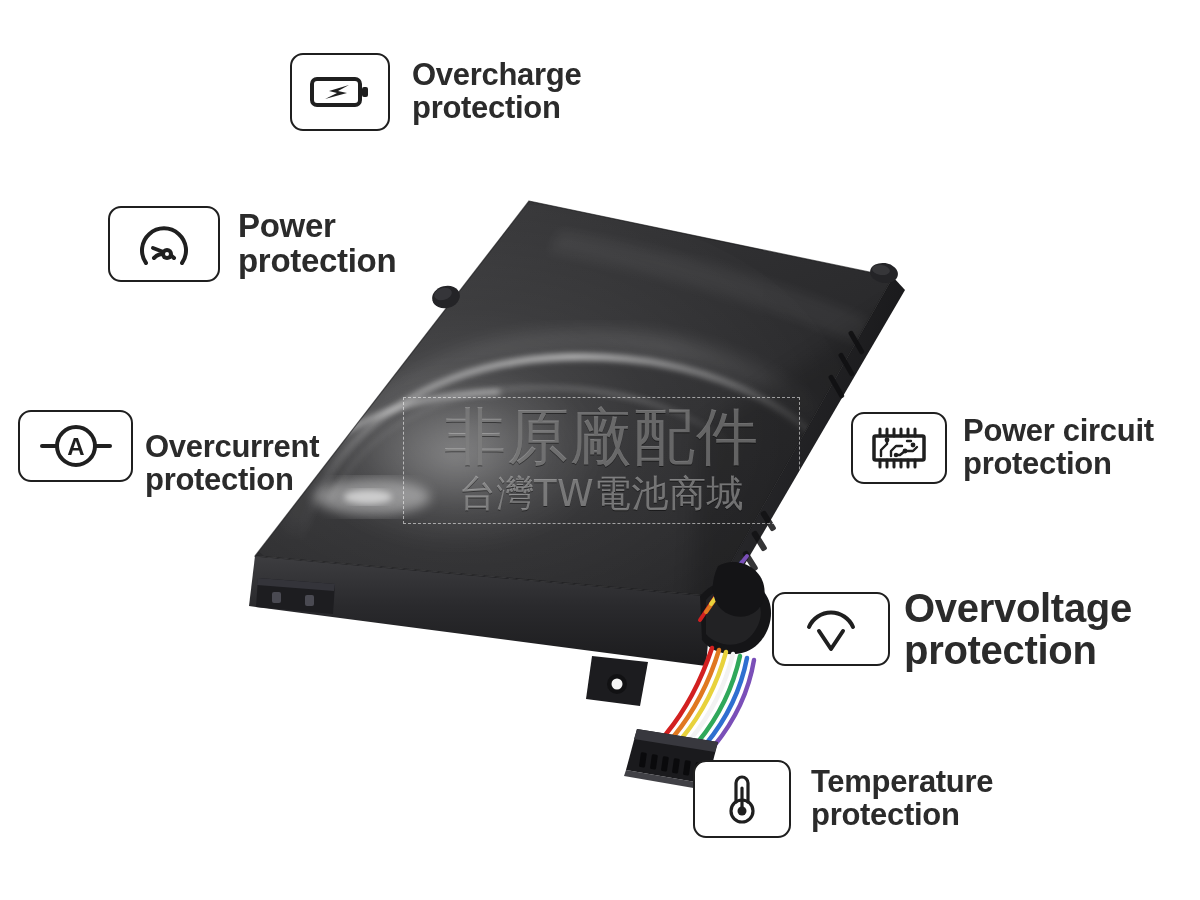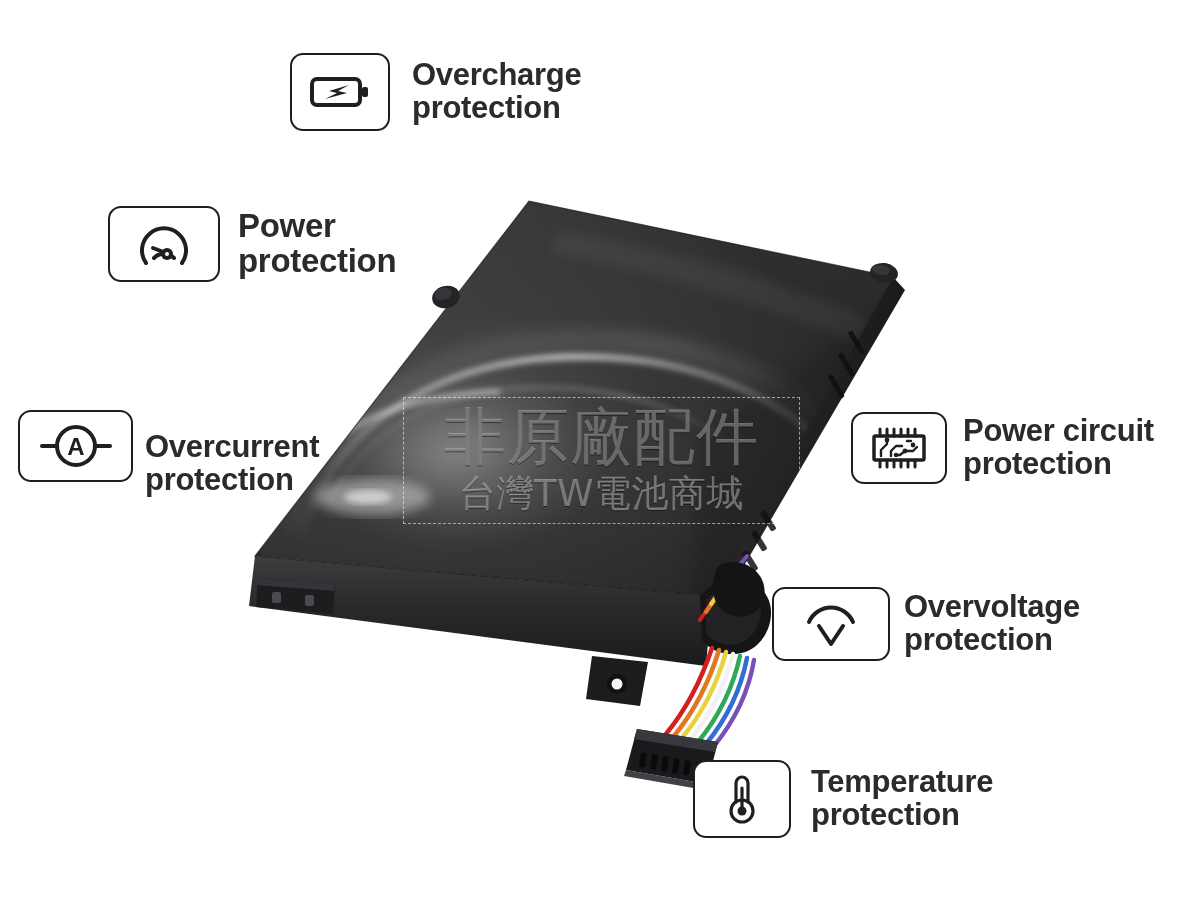--- a/index.html
+++ b/index.html
@@ -73,21 +73,21 @@
   #feat-overcurrent     { left: 18px; top: 396px; }
   #feat-overcurrent .icon-box  { width: 115px; height: 72px; }
   #feat-overcurrent .feature-label { font-size: 31px; margin-left: 12px; margin-top: 35px; }
 
   #feat-shortcircuit    { left: 851px; top: 412px; }
   #feat-shortcircuit .icon-box { width: 96px; height: 72px; }
   #feat-shortcircuit .feature-label { font-size: 31px; margin-left: 16px; }
 
   #feat-overvoltage     { left: 772px; top: 587px; }
   #feat-overvoltage .icon-box  { width: 118px; height: 74px; }
-  #feat-overvoltage .feature-label { font-size: 31px; margin-left: 14px; }
+  #feat-overvoltage .feature-label { font-size: 40px; margin-left: 14px; }
 
   #feat-temperature     { left: 693px; top: 760px; }
   #feat-temperature .icon-box  { width: 98px; height: 78px; }
   #feat-temperature .feature-label { font-size: 31px; margin-left: 20px; }
 
   
   #watermark {
     position: absolute;
     left: 403px;
     top: 384px;

